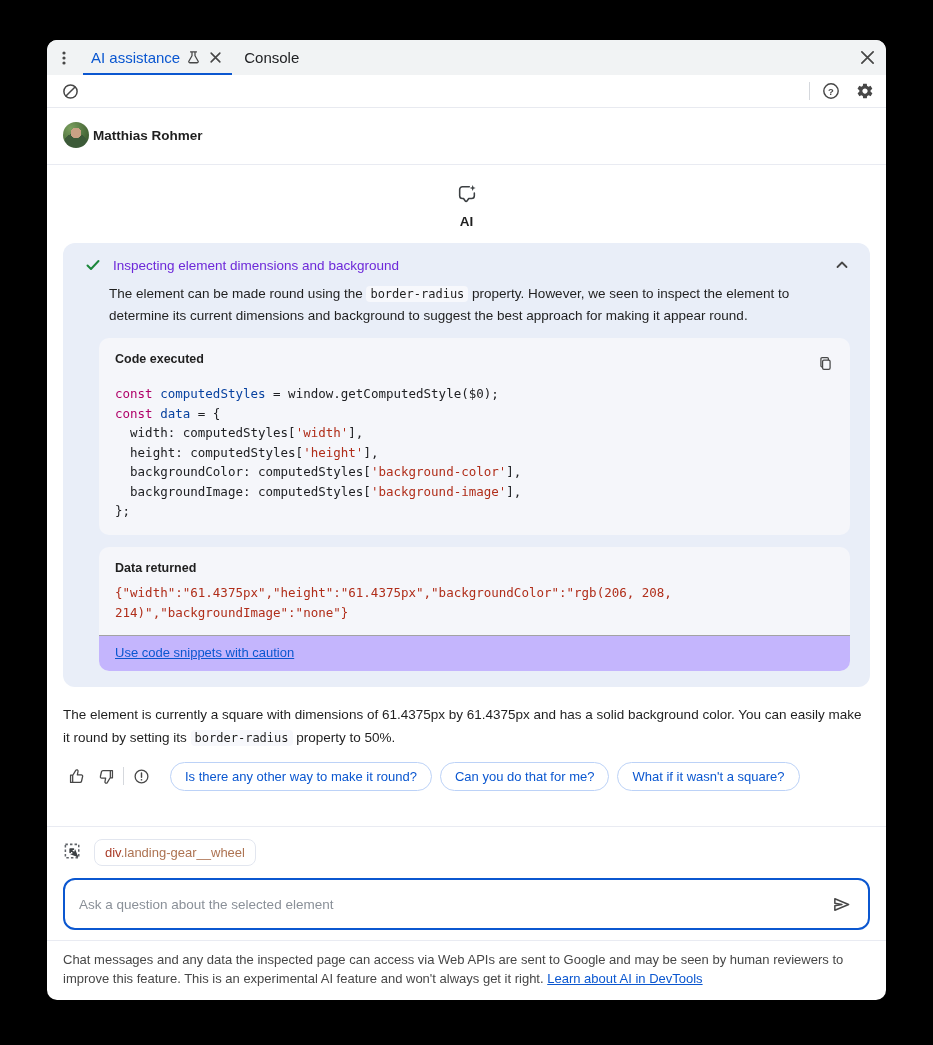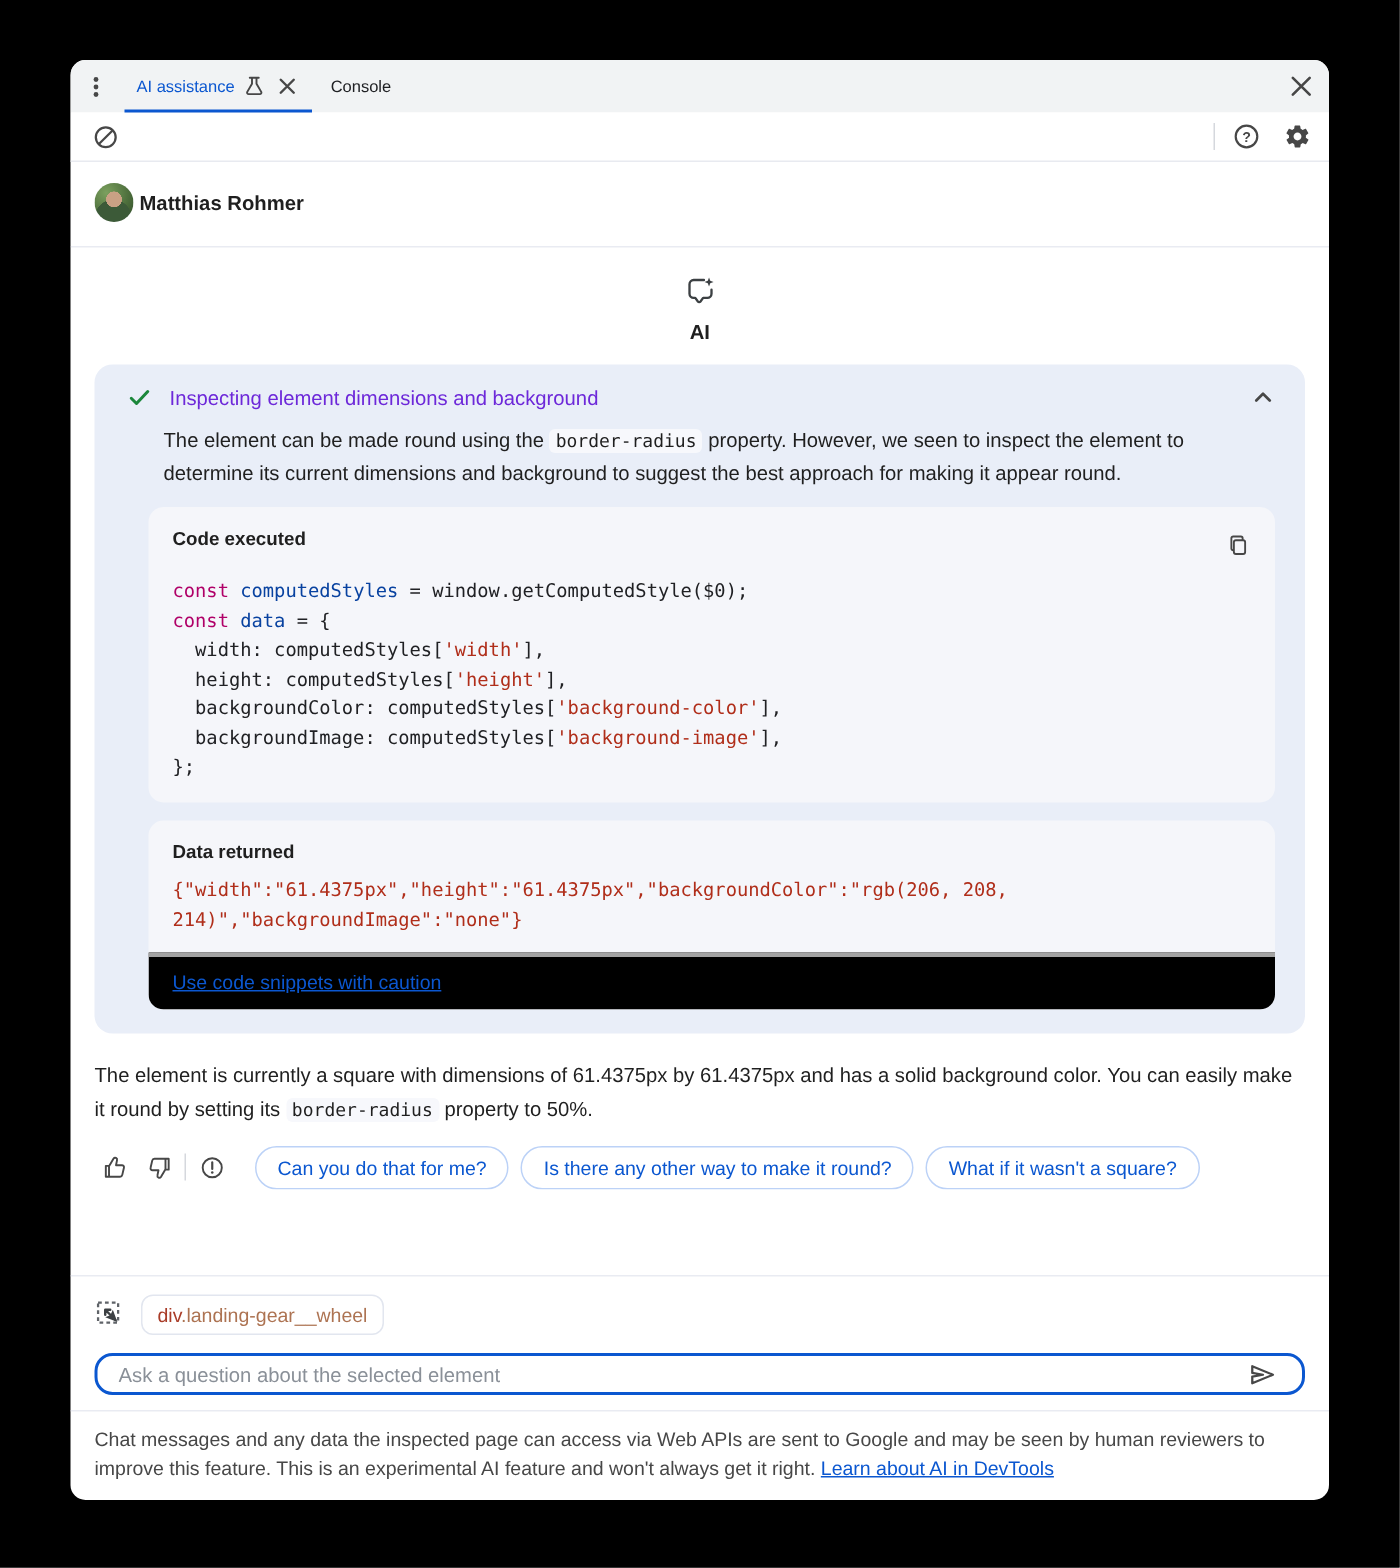--- a/index.html
+++ b/index.html
@@ -7,21 +7,21 @@
   .window{
     position:absolute; left:47px; top:40px; width:839px; height:960px;
     background:#fff; border-radius:10px; overflow:hidden;
     box-shadow:0 0 22px 12px rgba(0,0,0,.9), 0 0 60px 30px rgba(0,0,0,.55);
     display:flex; flex-direction:column;
     color:#1f1f1f; font-size:13.5px;
   }
   
   .tabbar{ height:35px; background:#f1f3f4; display:flex; align-items:stretch; flex-shrink:0; }
   .kebab{ width:34px; display:flex; align-items:center; justify-content:center; cursor:pointer; }
-  .tab{ display:flex; align-items:center; gap:6px; padding:0 10px; position:relative; cursor:pointer; font-size:11px; color:#202124;}
+  .tab{ display:flex; align-items:center; gap:6px; padding:0 10px; position:relative; cursor:pointer; font-size:15px; color:#202124;}
   .tab.active{ color:#0b57d0; }
   .tab.active::after{ content:""; position:absolute; left:2px; right:2px; bottom:0; height:2.5px; background:#0b57d0; }
   .tab .tclose{ display:flex; align-items:center; padding:2px; border-radius:4px; }
   .tabbar-spacer{ flex:1; }
   .panel-close{ width:38px; display:flex; align-items:center; justify-content:center; cursor:pointer; }
   
   .toolbar{ height:33px; background:#fff; border-bottom:1px solid #e8eaf0; display:flex; align-items:center; padding:0 8px 0 10px; flex-shrink:0; gap:8px;}
   .tool-btn{ width:26px; height:26px; display:flex; align-items:center; justify-content:center; border-radius:4px; cursor:pointer; }
   .toolbar-spacer{ flex:1; }
   .vdivider{ width:1px; height:18px; background:#d5d8dd; }
@@ -45,34 +45,34 @@
   .panel-para{ margin:10px 0 12px 24px; line-height:21px; font-size:13.5px; color:#1f1f1f; }
   .inline-code{ font-family:"DejaVu Sans Mono", monospace; font-size:12px; background:#f7f8fc; border-radius:4px; padding:1px 4px;margin-top:48px; }
   .card{ background:#f5f6fa; border-radius:10px; margin-left:14px; overflow:hidden; }
   .card + .card{ margin-top:12px; }
   .card-head{ display:flex; align-items:flex-start; justify-content:space-between; padding:12px 12px 0 16px; }
   .card-title{ font-weight:bold; font-size:12.5px; padding-top:2px; }
   .copy-btn{ width:26px; height:26px; display:flex; align-items:center; justify-content:center; border-radius:6px; cursor:pointer; }
   .code{ font-family:"DejaVu Sans Mono", monospace; font-size:12.5px; line-height:19.5px; padding:8px 16px 14px 16px; white-space:pre; }
   .c-kw{ color:#b00068; } .c-def{ color:#0842a0; } .c-str{ color:#b02e1a; } .c-pl{ color:#202124; }
   .json-out{ font-family:"DejaVu Sans Mono", monospace; font-size:12.5px; line-height:20px; color:#b02e1a; padding:8px 16px 12px 16px; }
-  .card-foot{ border-top:3px solid #a3a3a3; background:#000000; padding:9px 16px 11px 16px; }
+  .card-foot{ border-top:1px solid #a3a3a3; background:#c4b5fd; padding:9px 16px 11px 16px; }
   .card-foot a{ color:#0b57d0; font-size:13px; text-decoration:underline; cursor:pointer; }
   
   .answer{ margin-top:16px; line-height:23px; font-size:13.5px; }
   .actions-row{ display:flex; align-items:center; margin-top:12px; overflow:hidden; white-space:nowrap; gap:8px; }
   .fb-icons{ display:flex; align-items:center; gap:4px; flex-shrink:0; margin-right:8px; }
   .icon-btn{ width:26px; height:26px; display:flex; align-items:center; justify-content:center; border-radius:50%; cursor:pointer; flex-shrink:0;}
   .chip{ border:1px solid #bcd2f7; color:#0b57d0; border-radius:16px; padding:6px 14px; font-size:13px; background:#fff; cursor:pointer; flex-shrink:0; }
   
   .composer{ border-top:1px solid #e9ebf2; padding:12px 16px 0 16px; flex-shrink:0; }
   .selector-row{ display:flex; align-items:center; gap:10px; margin-bottom:12px; }
   .sel-chip{ border:1px solid #e2e6ef; border-radius:8px; padding:5px 10px; font-size:13px; background:#fff; cursor:pointer; }
   .sel-tag{ color:#a93c28; } .sel-cls{ color:#ad7352; }
-  .ask{ display:flex; align-items:center; border:2px solid #0b57d0; border-radius:12px; height:28px; padding:0 12px 0 14px; margin-bottom:10px; }
+  .ask{ display:flex; align-items:center; border:2px solid #0b57d0; border-radius:12px; height:52px; padding:0 12px 0 14px; margin-bottom:10px; }
   .ask input{ flex:1; border:none; outline:none; font-size:13.5px; color:#1f1f1f; background:transparent; font-family:"Liberation Sans", sans-serif;}
   .ask input::placeholder{ color:#8a9098; }
   .send-btn{ width:30px; height:30px; display:flex; align-items:center; justify-content:center; border-radius:50%; cursor:pointer; }
   .disclaimer{ border-top:1px solid #e9ebf2; margin:0 -16px; padding:9px 16px 12px 16px; font-size:13px; line-height:19px; color:#474747; }
   .disclaimer a{ color:#0b57d0; text-decoration:underline; cursor:pointer; }
   svg{ display:block; }
 </style>
 </head>
 <body>
 
@@ -210,22 +210,22 @@
         </span>
         <span class="vdivider"></span>
         <span class="icon-btn">
           <svg width="17" height="17" viewBox="0 0 20 20" fill="none">
               <circle cx="10" cy="10" r="7.5" stroke="#474747" stroke-width="1.5"></circle>
               <path d="M10 5.8 V11" stroke="#474747" stroke-width="1.7" stroke-linecap="round"></path>
               <circle cx="10" cy="13.8" r="1" fill="#474747"></circle>
             </svg>
         </span>
       </div>
+      <span class="chip">Is there any other way to make it round?</span>
       <span class="chip">Can you do that for me?</span>
-      <span class="chip">Is there any other way to make it round?</span>
       <span class="chip">What if it wasn't a square?</span>
     </div>
   </div>
 
   <div class="composer">
     <div class="selector-row">
       <span>
         <svg width="21" height="21" viewBox="0 0 22 22" fill="none">
           <rect x="2.5" y="2.5" width="14" height="14" stroke="#5f6368" stroke-width="1.6" stroke-dasharray="2.6 2.2"></rect>
           <path d="M8 8 L16.5 11.2 L12.8 12.8 L11.2 16.5 Z" fill="#3c4043" transform="rotate(180 12 12)"></path>

